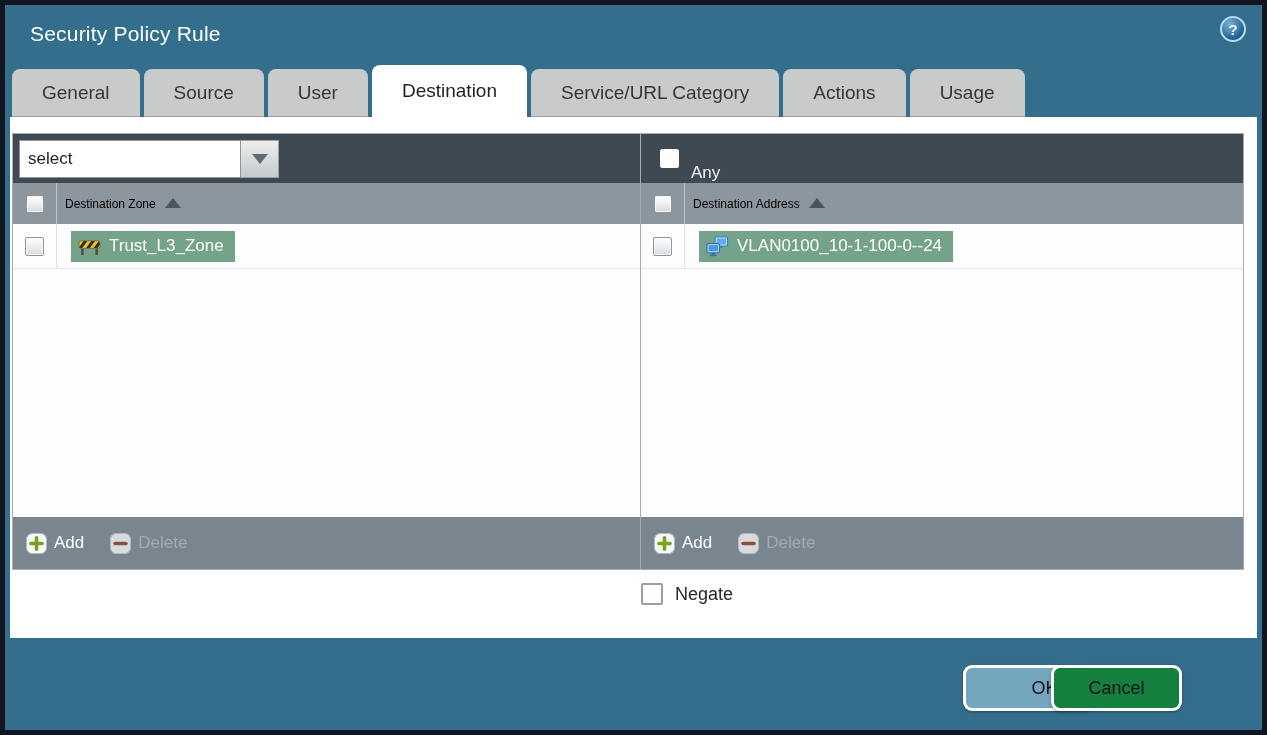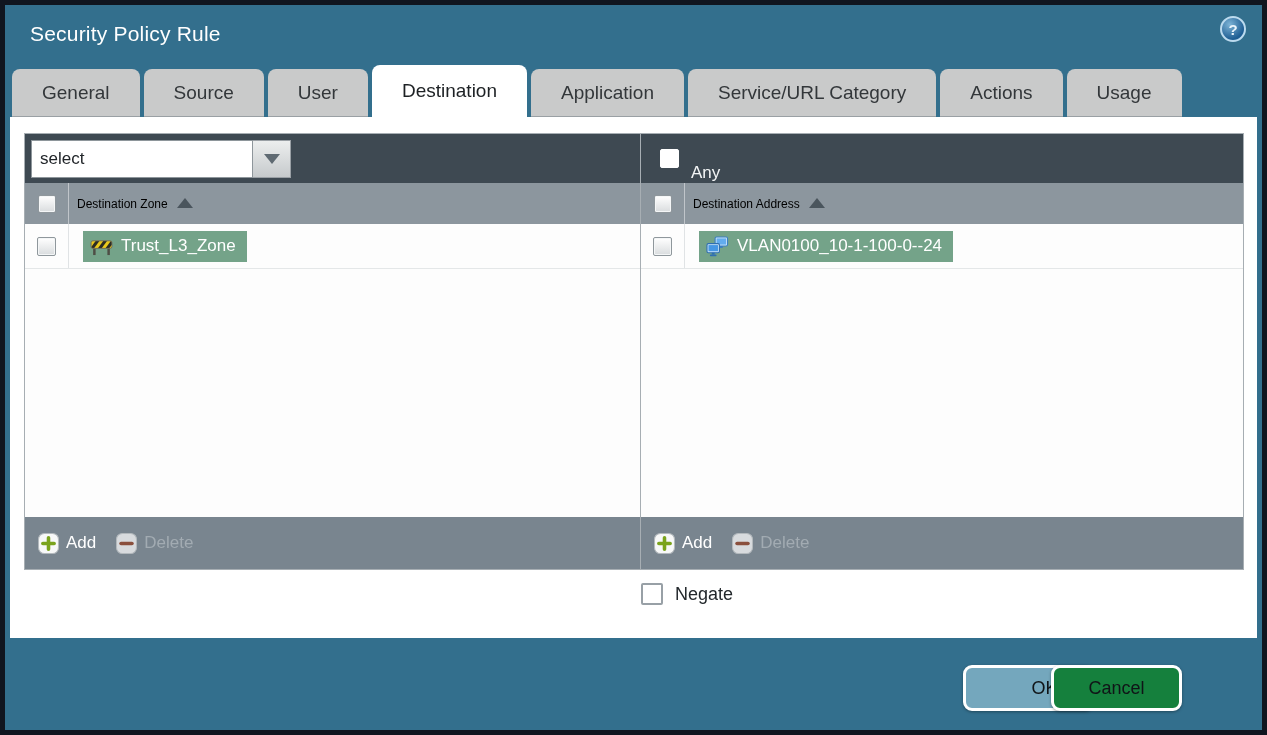--- a/index.html
+++ b/index.html
@@ -39,21 +39,21 @@
   }
   
   .content {
     position:absolute; top:112px; left:5px; width:1247px; height:521px;
     background:#fff; z-index:2;
   }
   .panel {
     position:absolute; top:16px; display:flex; flex-direction:column;
     border:1px solid #a7aeb3;
   }
-  .panel.left  { left:14px;  width:732px; height:437px; }
+  .panel.left  { left:2px;  width:732px; height:437px; }
   .panel.right { left:630px; width:604px; height:437px; }
   .bar-dark {
     height:49px; background:#3e4952; flex:0 0 49px;
     display:flex; align-items:center; padding-left:6px;
   }
   .select-input {
     width:222px; height:38px; border:1px solid #8e969b; background:#fff;
     font-family:"Liberation Sans", sans-serif; font-size:17px; color:#22262a;
     padding:0 8px; border-radius:0;
   }
@@ -97,21 +97,21 @@
     height:45px; display:flex; align-items:center;
     border-bottom:1px solid #e4e7e8; cursor:pointer;
   }
   .chip {
     margin-left:14px; height:31px; background:#74a389;
     display:flex; align-items:center; gap:8px; padding:0 11px 0 7px;
     color:#fff; font-size:17px; white-space:nowrap;
   }
   .panel-footer {
     height:52px; flex:0 0 52px; background:#79858f;
-    display:flex; align-items:center; gap:20px; padding-left:13px;
+    display:flex; align-items:center; gap:26px; padding-left:13px;
   }
   .tool-btn { display:flex; align-items:center; gap:7px; cursor:pointer; }
   .tool-btn .lbl { font-size:17px; color:#fff; }
   .tool-btn.disabled { cursor:default; }
   .tool-btn.disabled .lbl { color:#a2abb2; }
   
   .negate-row {
     position:absolute; left:631px; top:466px;
     display:flex; align-items:center; gap:12px;
   }
@@ -139,21 +139,20 @@
   <div class="titlebar">
     <span class="title">Security Policy Rule</span>
   </div>
   <div class="help-icon">?</div>
 
   <div class="tabs">
     <div class="tab">General</div>
     <div class="tab">Source</div>
     <div class="tab">User</div>
     <div class="tab active">Destination</div>
-    <div class="tab">Application</div>
     <div class="tab">Service/URL Category</div>
     <div class="tab">Actions</div>
     <div class="tab">Usage</div>
   </div>
 
   <div class="content">
 
     <div class="panel left">
       <div class="bar-dark">
         <input class="select-input" type="text" value="select" style="">

